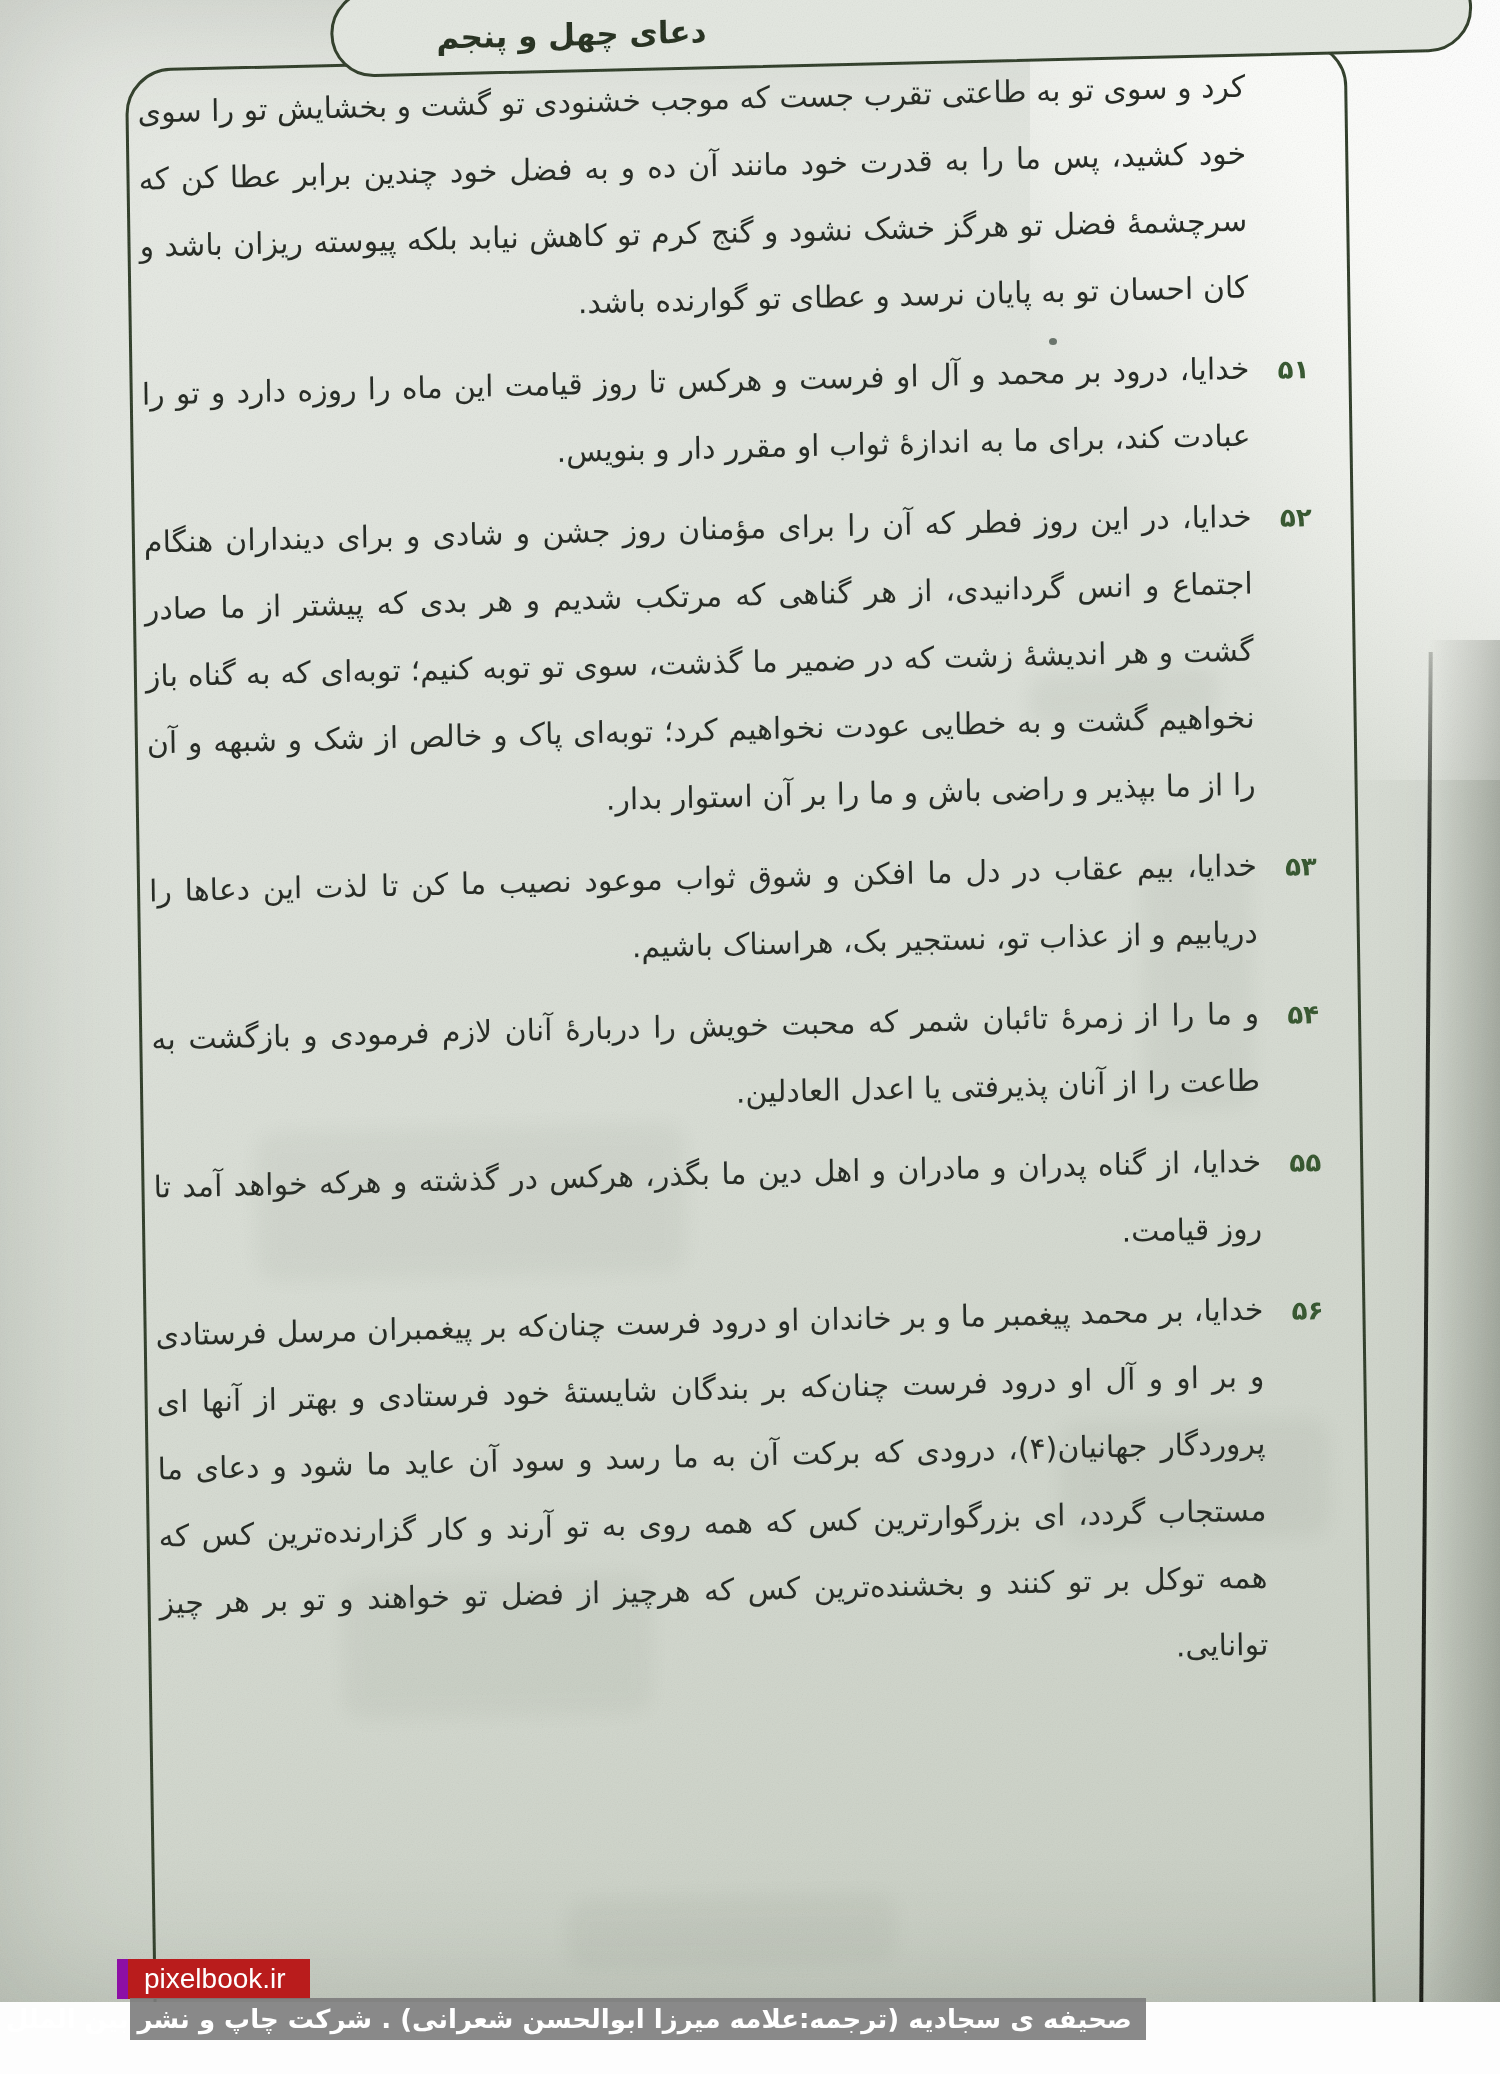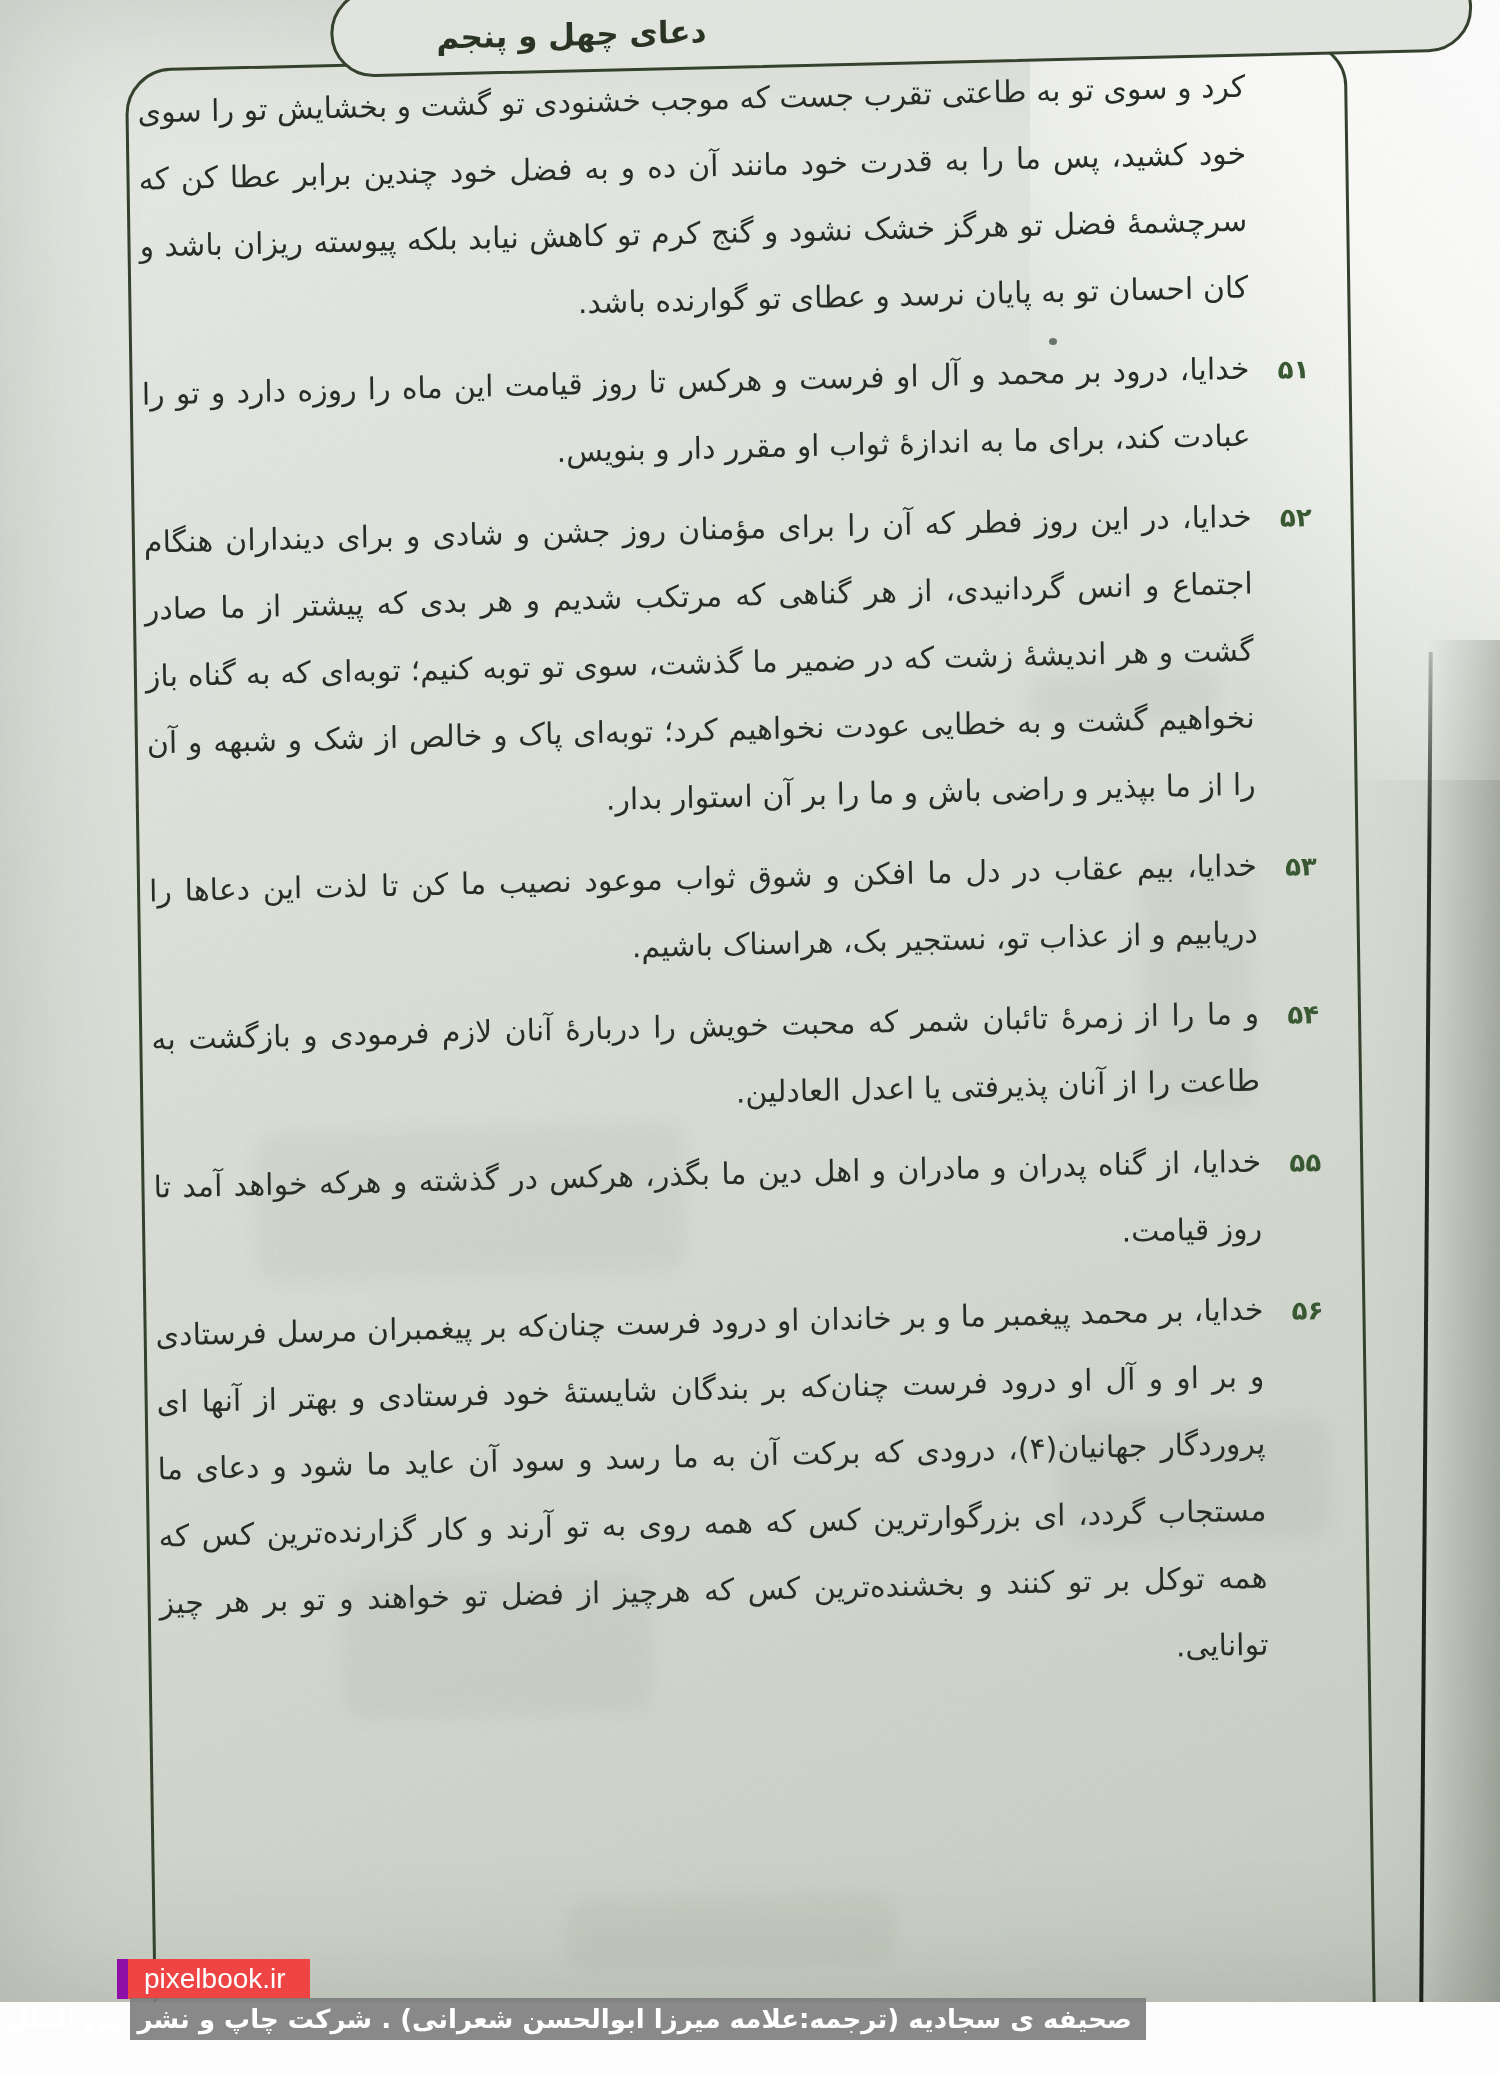--- a/index.html
+++ b/index.html
@@ -99,21 +99,21 @@
   .grain { position: absolute; left: 0; top: 0; opacity: 0.14; pointer-events: none; }
 
   
   .watermark {
     position: absolute; left: 117px; top: 1959px; height: 40px;
     display: flex; align-items: stretch;
     z-index: 20;
   }
   .wm-stripe { width: 11px; background: #8d0fa5; }
   .wm-box {
-    background: #ef4444;
+    background: #b91c1c;
     color: #ffffff;
     display: flex; align-items: center;
     padding: 0 24px 0 16px;
     font-family: "Liberation Sans", sans-serif;
     font-size: 28px;
   }
   .caption-bar {
     position: absolute; left: 130px; top: 1998px; width: 1016px; height: 42px;
     background: rgba(124, 124, 124, 0.9);
     display: flex; align-items: center; justify-content: flex-start;

